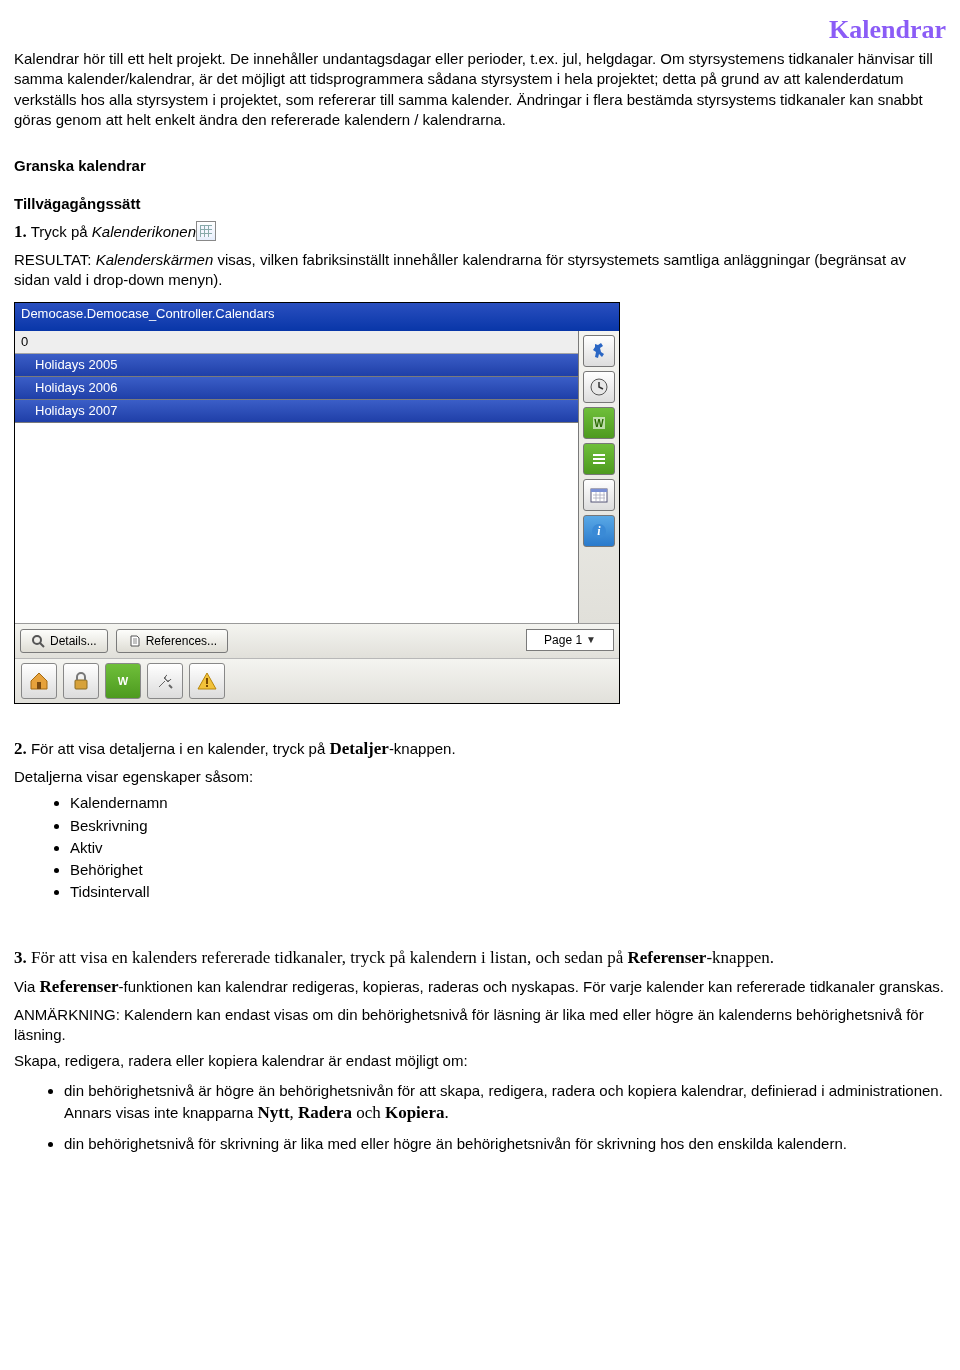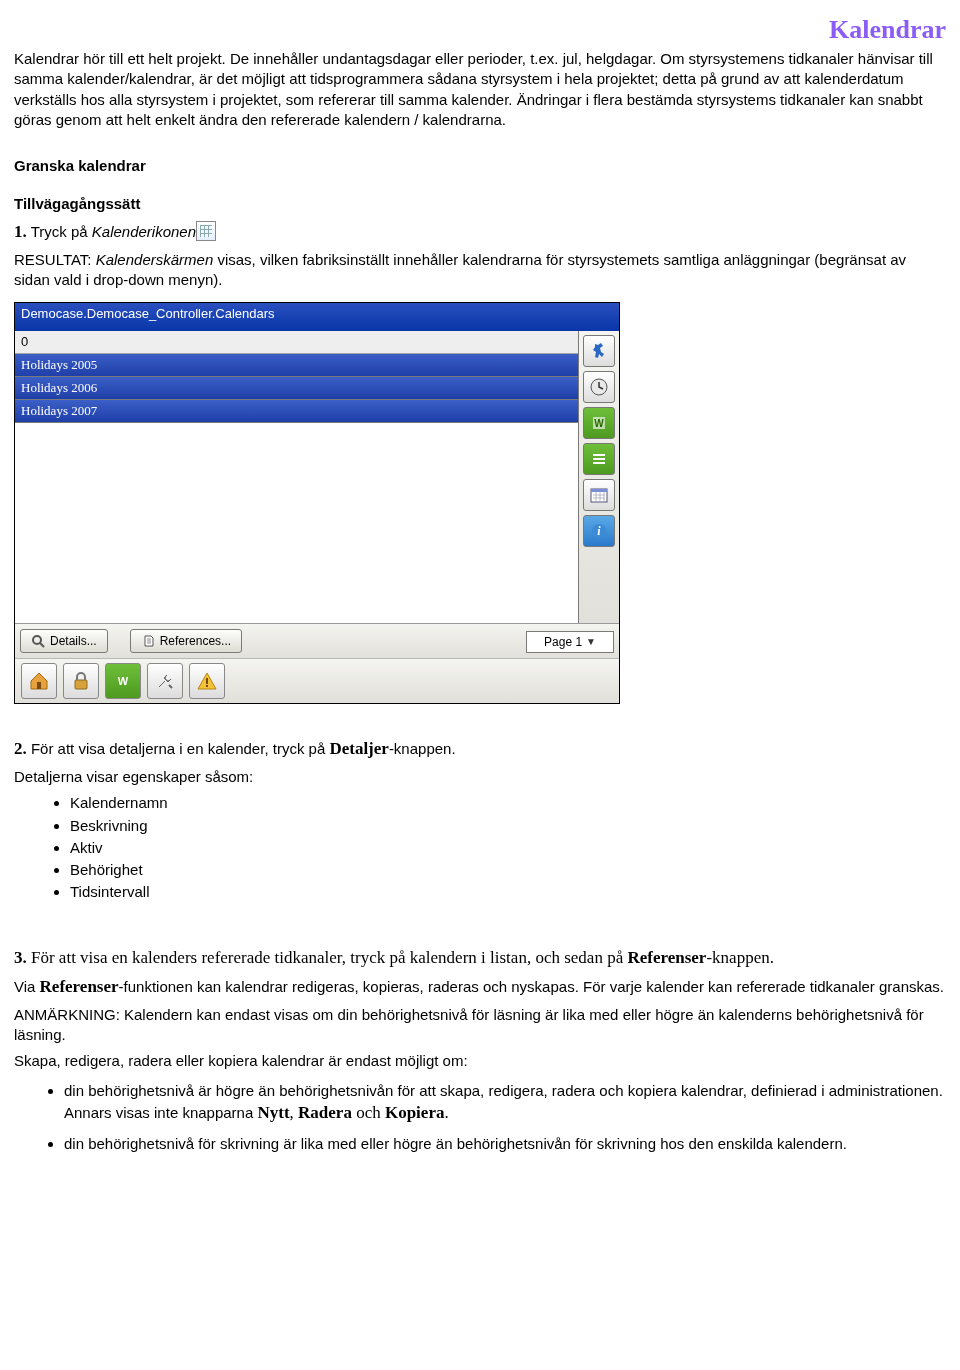--- a/index.html
+++ b/index.html
@@ -66,33 +66,32 @@
     font-size: 13px;
     font-family: Tahoma, Arial, sans-serif;
   }
   .shot-body { display:flex; }
   .shot-list { flex:1; background:#fff; border-right:1px solid #7a7a7a; }
   .row0 {
     height:22px; line-height:22px; padding:0 6px;
     border-bottom:1px solid #a5a5a5; background:#eeeeee;
   }
   .rowh {
-    height:22px; line-height:22px; padding:0 6px; color:#fff;
+    height:22px; line-height:22px; padding:0 20px; color:#fff;
     background: linear-gradient(#3b5ec7,#1f3fa8);
     border-bottom:1px solid #7a7a7a;
-    font-family:Liberation Serif, serif;
   }
   .row-blank { height:200px; background:#fff; }
   .shot-side { width:40px; background:linear-gradient(#f4f4f0,#e1e0da); display:flex; flex-direction:column; align-items:center; padding:4px 0; gap:4px; }
   .sicon { width:30px; height:30px; border:1px solid #777; border-radius:3px; background:linear-gradient(#fff,#ddd); display:flex; align-items:center; justify-content:center; }
   .shot-bot {
     background:linear-gradient(#f4f4f0,#e1e0da);
     border-top:1px solid #9a9a9a;
     padding:5px;
-    display:flex; align-items:flex-end; gap:22px;
+    display:flex; align-items:flex-start; gap:8px;
   }
   .btn {
     border:1px solid #7a7a7a; border-radius:3px;
     background:linear-gradient(#fdfdfb,#dedcd4);
     padding:3px 10px; font-size:12px;
     display:inline-flex; align-items:center; gap:5px;
   }
   .pagebox { border:1px solid #7a7a7a; background:#fff; font-size:12px; padding:2px 17px; display:inline-flex; align-items:center; }
   .tri { font-size:10px; margin-left:4px; color:#333; }
   .shot-tools {

